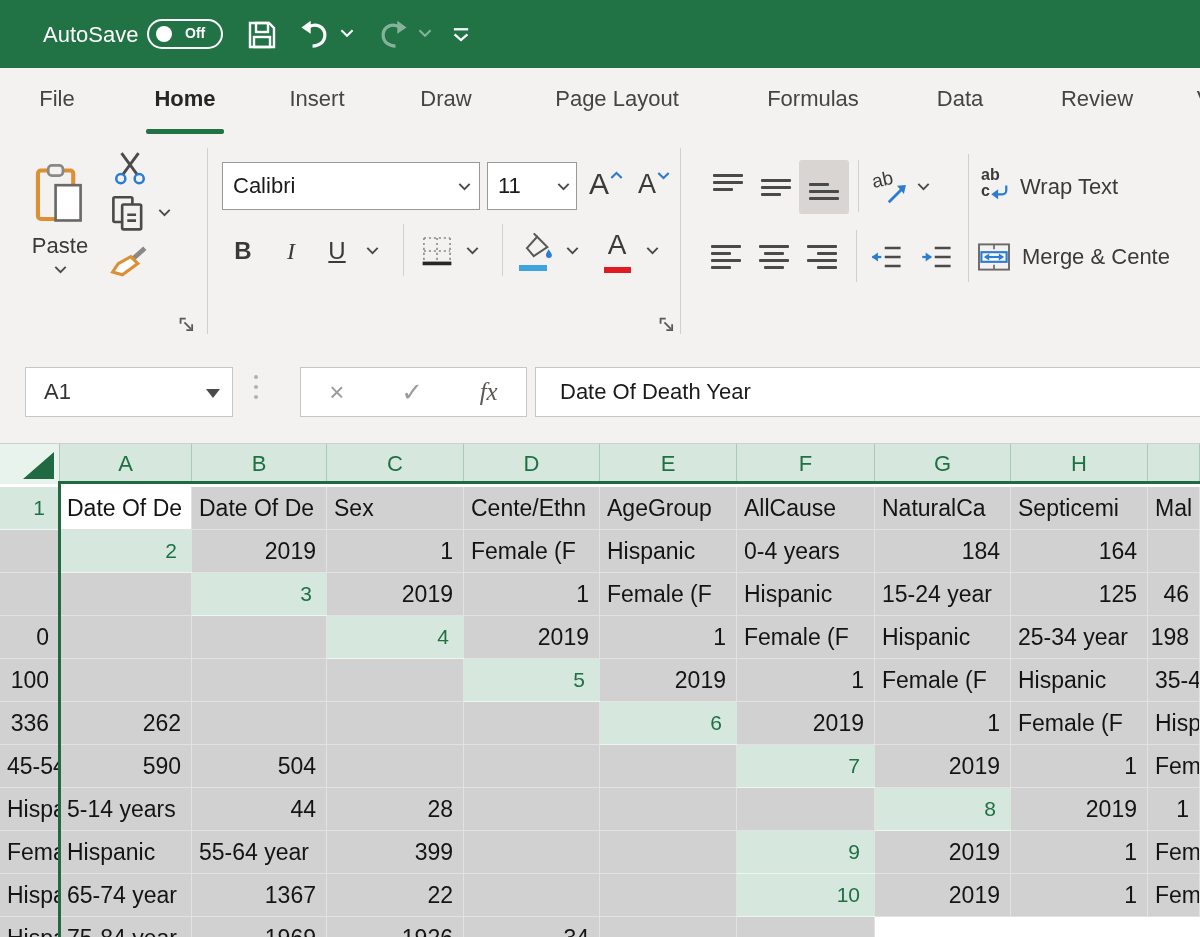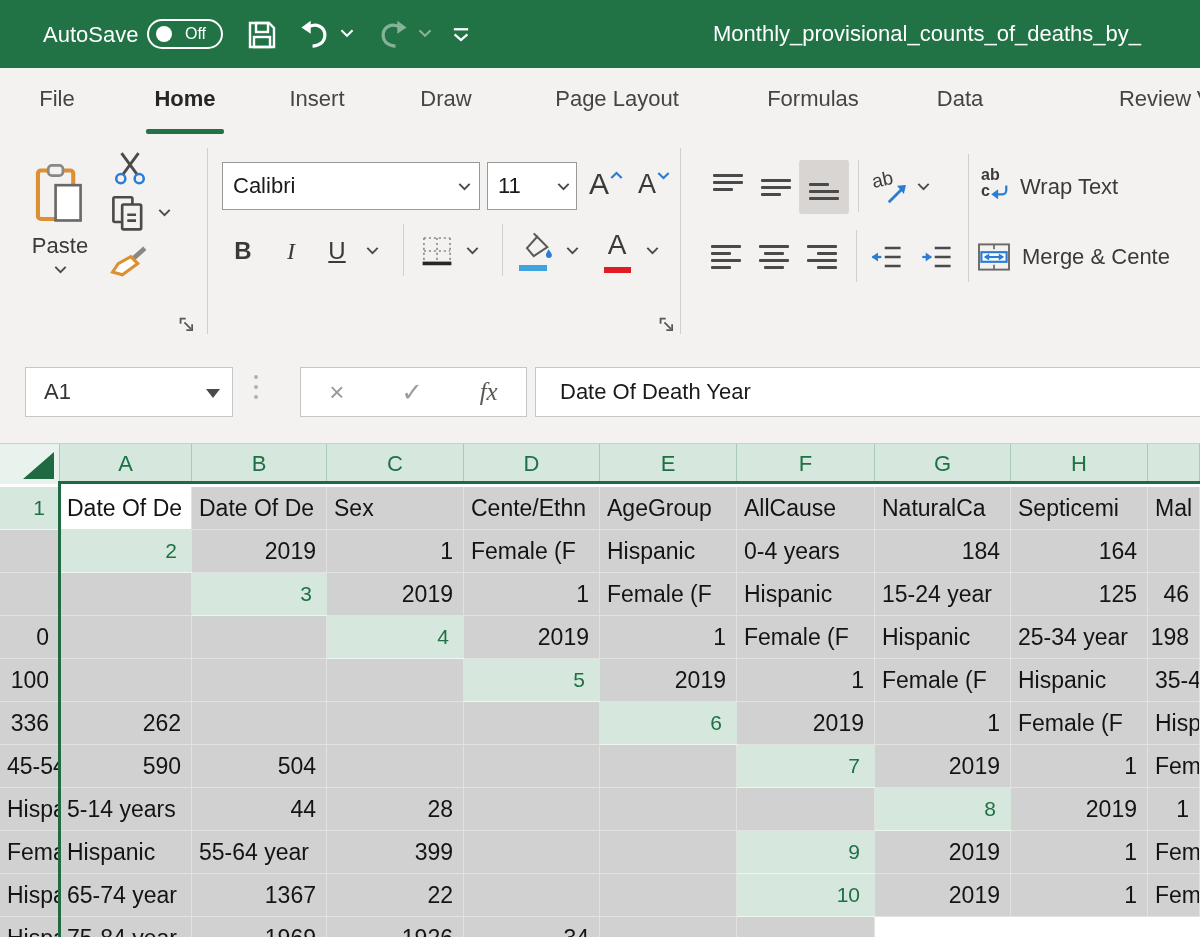--- a/index.html
+++ b/index.html
@@ -7,21 +7,21 @@
     font-family:"Liberation Sans", sans-serif; background:#f3f2f1; }
 
   
   .titlebar { position:absolute; left:0; top:0; width:1200px; height:68px;
     background:#217346; color:#fff; }
   .autosave-label { position:absolute; left:43px; top:22px; font-size:22px; }
   .autosave-toggle { position:absolute; left:147px; top:19px; width:76px; height:30px;
     border:2px solid #fff; border-radius:18px; cursor:pointer; }
   .autosave-knob { position:absolute; left:7px; top:5px; width:16px; height:16px;
     border-radius:50%; background:#fff; }
-  .autosave-state { position:absolute; left:36px; top:4px; font-size:16px; color:#fff; }
+  .autosave-state { position:absolute; left:36px; top:4px; font-size:14px; color:#fff;font-weight:bold; }
   .tb-btn { position:absolute; top:16px; width:38px; height:38px; display:flex;
     align-items:center; justify-content:center; cursor:pointer; }
   .tb-chev { position:absolute; top:28px; width:14px; height:14px; color:#fff; }
   .disabled { opacity:.45; }
   .title-text { position:absolute; left:713px; top:21px; font-size:22px;
     color:#fff; white-space:nowrap; }
 
   
   .tabsrow { position:absolute; left:0; top:68px; width:1016px; height:72px;
     background:#f3f2f1; }
@@ -154,32 +154,31 @@
 
   <span class="tb-btn" style="left:442px">
     <span>
       <svg width="20" height="16" viewBox="0 0 14 11">
         <path d="M2 1.5 h10" stroke="#fff" stroke-width="1.6"></path>
         <path d="M2.5 5 l4.5 4 4.5-4" stroke="#fff" fill="none" stroke-width="1.6"></path>
       </svg>
     </span>
   </span>
 
-  <span class="title-text">Monthly_provisional_counts_of_deaths_by_</span>
 </div>
 
 <div class="tabsrow">
   <div class="tab" style="left:57px">File</div>
   <div class="tab active" style="left:185px">Home</div>
   <div class="tab" style="left:317px">Insert</div>
   <div class="tab" style="left:446px">Draw</div>
   <div class="tab" style="left:617px">Page Layout</div>
   <div class="tab" style="left:813px">Formulas</div>
   <div class="tab" style="left:960px">Data</div>
-  <div class="tab" style="left:1155px">Review</div>
+  <div class="tab" style="left:1097px">Review</div>
   <div class="tab" style="left:1204px">V</div>
   <div class="tab-underline"></div>
 </div>
 
 <div class="ribbon">
 
   <div class="rb-btn" style="left:18px; top:8px; width:84px; height:140px; flex-direction:column;">
     <span>
       <svg width="50" height="62" viewBox="0 0 34 42">
         <rect x="2" y="5" width="24" height="33" rx="2" fill="none" stroke="#dd8f33" stroke-width="2.8"></rect>

